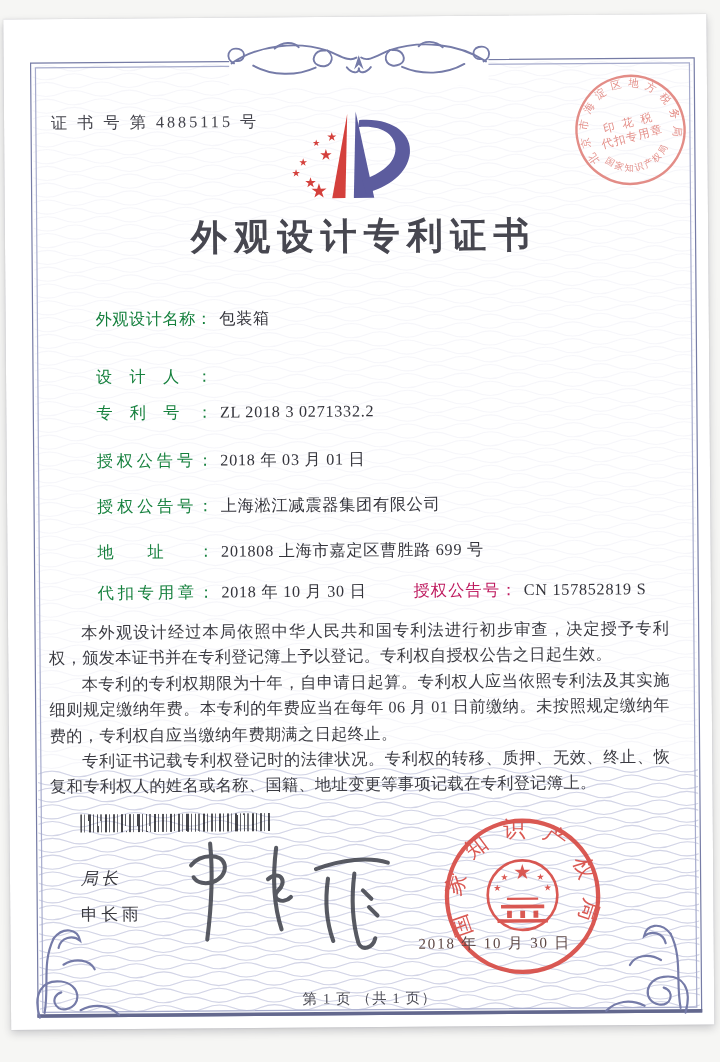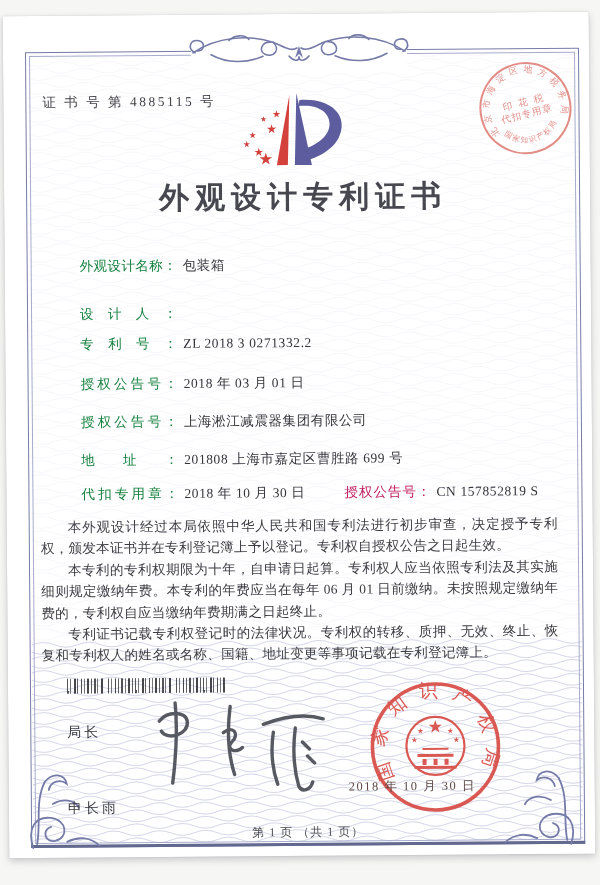--- a/index.html
+++ b/index.html
@@ -23,22 +23,22 @@
   .fvalue{letter-spacing:0.6px;}
   .grant-pub{position:absolute;left:338px;top:470px;font-size:13.5px;color:#35353c;white-space:nowrap;}
   .grant-pub .glabel{color:#be185d;margin-right:5px;letter-spacing:1px;}
   .paras{position:absolute;left:34px;top:501px;width:517px;}
   .paras p{margin:0;font-size:13.5px;line-height:21.4px;text-indent:2em;text-align:justify;
     color:#3b3b42;letter-spacing:0.3px;}
   .barcode{position:absolute;left:59px;top:663px;width:158px;height:15px;opacity:.82;
     background:repeating-linear-gradient(90deg,#2e2e33 0 1.5px,transparent 1.5px 3.2px,
       #55555c 3.2px 4.2px,transparent 4.2px 6.8px,#1e1e24 6.8px 8.6px,transparent 8.6px 10.4px,
       #3a3a41 10.4px 11.2px,transparent 11.2px 13.6px);}
-  .signer-title{position:absolute;left:59px;top:708px;font-size:14px;letter-spacing:3px;color:#3a3a40;}
-  .signer-name{position:absolute;left:59px;top:738px;font-size:14px;letter-spacing:3px;color:#3a3a40;margin-top:46px;}
+  .signer-title{position:absolute;left:59px;top:708px;font-size:14px;letter-spacing:3px;color:#3a3a40;font-style:italic;}
+  .signer-name{position:absolute;left:59px;top:738px;font-size:14px;letter-spacing:3px;color:#3a3a40;}
   .issue-date{position:absolute;left:340px;top:765px;font-size:12.5px;letter-spacing:1.5px;color:#5d4744;}
   .footer{position:absolute;left:22px;top:810px;width:554px;text-align:center;
     font-size:12px;letter-spacing:1px;color:#4c4c55;}
   .waves{position:absolute;pointer-events:none;}
 </style>
 </head>
 <body>
 
 <div class="sheet">
 

